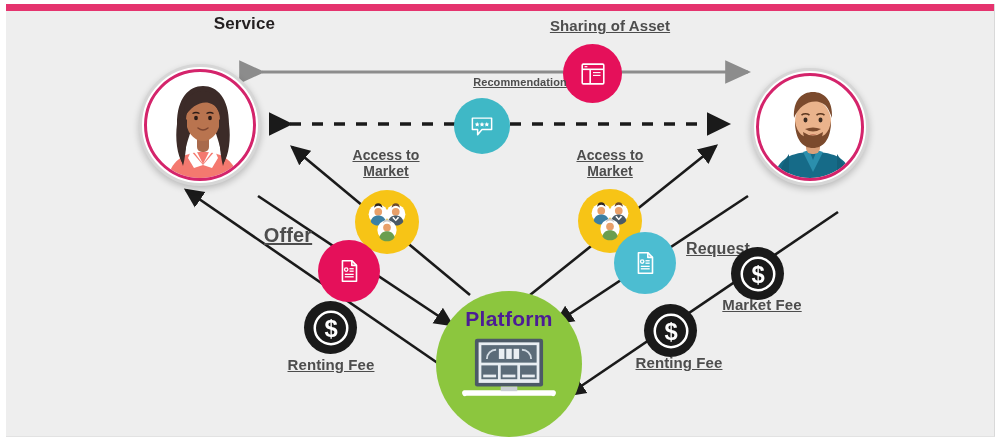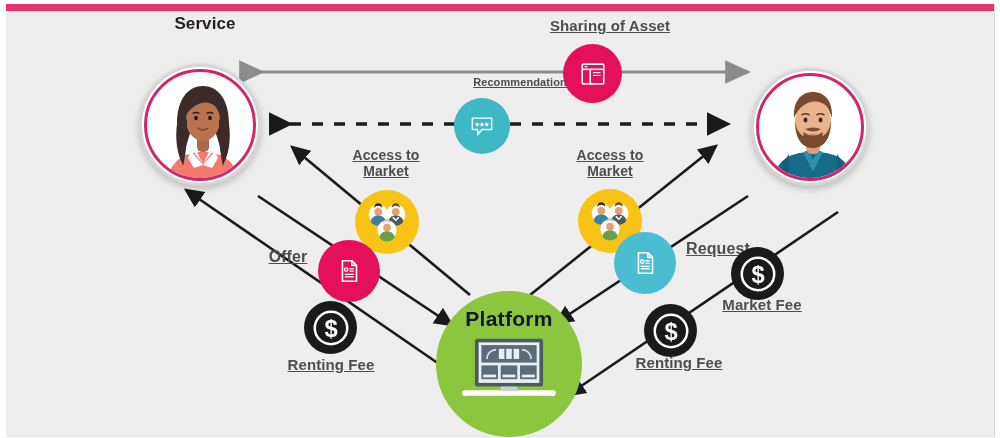--- a/index.html
+++ b/index.html
@@ -56,21 +56,21 @@
     position:absolute; inset:5px;
     border-radius:50%;
     overflow:hidden;
     background:#fff;
   }
   
   .nodelabel{
     position:absolute;
     color:#231f20;
     font-weight:bold;
-    text-align:center;
+    text-align:right;
     line-height:1.12;
     letter-spacing:.1px;
   }
   .edgelabel{
     position:absolute;
     color:#4d4d4d;
     font-weight:bold;
     text-align:center;
     line-height:1.12;
     letter-spacing:.1px;
@@ -90,21 +90,21 @@
   }
   
   #platform{
     position:absolute;
     border-radius:50%;
     background:#8cc63e;
     display:flex;align-items:center;justify-content:flex-start;
     flex-direction:column;
   }
   #platform .ptitle{
-    color:#0f172a;
+    color:#4c1d95;
     font-weight:bold;
     margin-top:16px;
     letter-spacing:.3px;
   }
 </style>
 </head>
 <body>
 
 <div id="stage">
   <div id="canvas"></div>
@@ -301,21 +301,21 @@
       <path d="M42 24.6 c-5 0-8 3-8.6 7.4 a11 11 0 0 0 17.2 0 C50 27.6 47 24.6 42 24.6 z" fill="#4a5a66"></path>
       <path d="M38 27 l4 4 l4-4 l-1.6-1 l-2.4 3 l-2.4-3 z" fill="#ffffff"></path>
       <path d="M37.2 15.6 q4.8-4.2 9.6 0 q-.8-5-4.8-5 q-4 0-4.8 5 z" fill="#6b4a2e"></path>
       <circle cx="32" cy="41" r="11" fill="#ffffff"></circle>
       <circle cx="32" cy="38.4" r="4.4" fill="#e8a06a"></circle>
       <path d="M32 42.6 c-5 0-8 3-8.6 7.4 a11 11 0 0 0 17.2 0 C40 45.6 37 42.6 32 42.6 z" fill="#6a9e4f"></path>
       <path d="M27.2 33.6 q4.8-4.2 9.6 0 q-.8-4.4-4.8-4.4 q-4 0-4.8 4.4 z" fill="#c9c9c9"></path>
     </svg>
   </div>
 
-  <div class="edgelabel" style="left:248px;top:248px;width:80px;font-size:16px;">
+  <div class="edgelabel" style="left:248px;top:224px;width:80px;font-size:20px;">
     <span>Offer</span>
   </div>
   <div class="icircle" style="left:318px;top:240px;width:62px;height:62px;background:#e5105a;">
     <svg viewBox="0 0 32 32" width="30" height="30">
       <path d="M9 5 h10 l5 5 v17 h-15 z" fill="none" stroke="#fff" stroke-width="1.7" stroke-linejoin="round"></path>
       <path d="M19 5 v5 h5" fill="none" stroke="#fff" stroke-width="1.7" stroke-linejoin="round"></path>
       <circle cx="13" cy="14.5" r="1.8" fill="none" stroke="#fff" stroke-width="1.4"></circle>
       <line x1="16.5" y1="13.6" x2="21" y2="13.6" stroke="#fff" stroke-width="1.4"></line>
       <line x1="16.5" y1="16.2" x2="21" y2="16.2" stroke="#fff" stroke-width="1.4"></line>
       <line x1="11.5" y1="19.6" x2="21" y2="19.6" stroke="#fff" stroke-width="1.4"></line>

